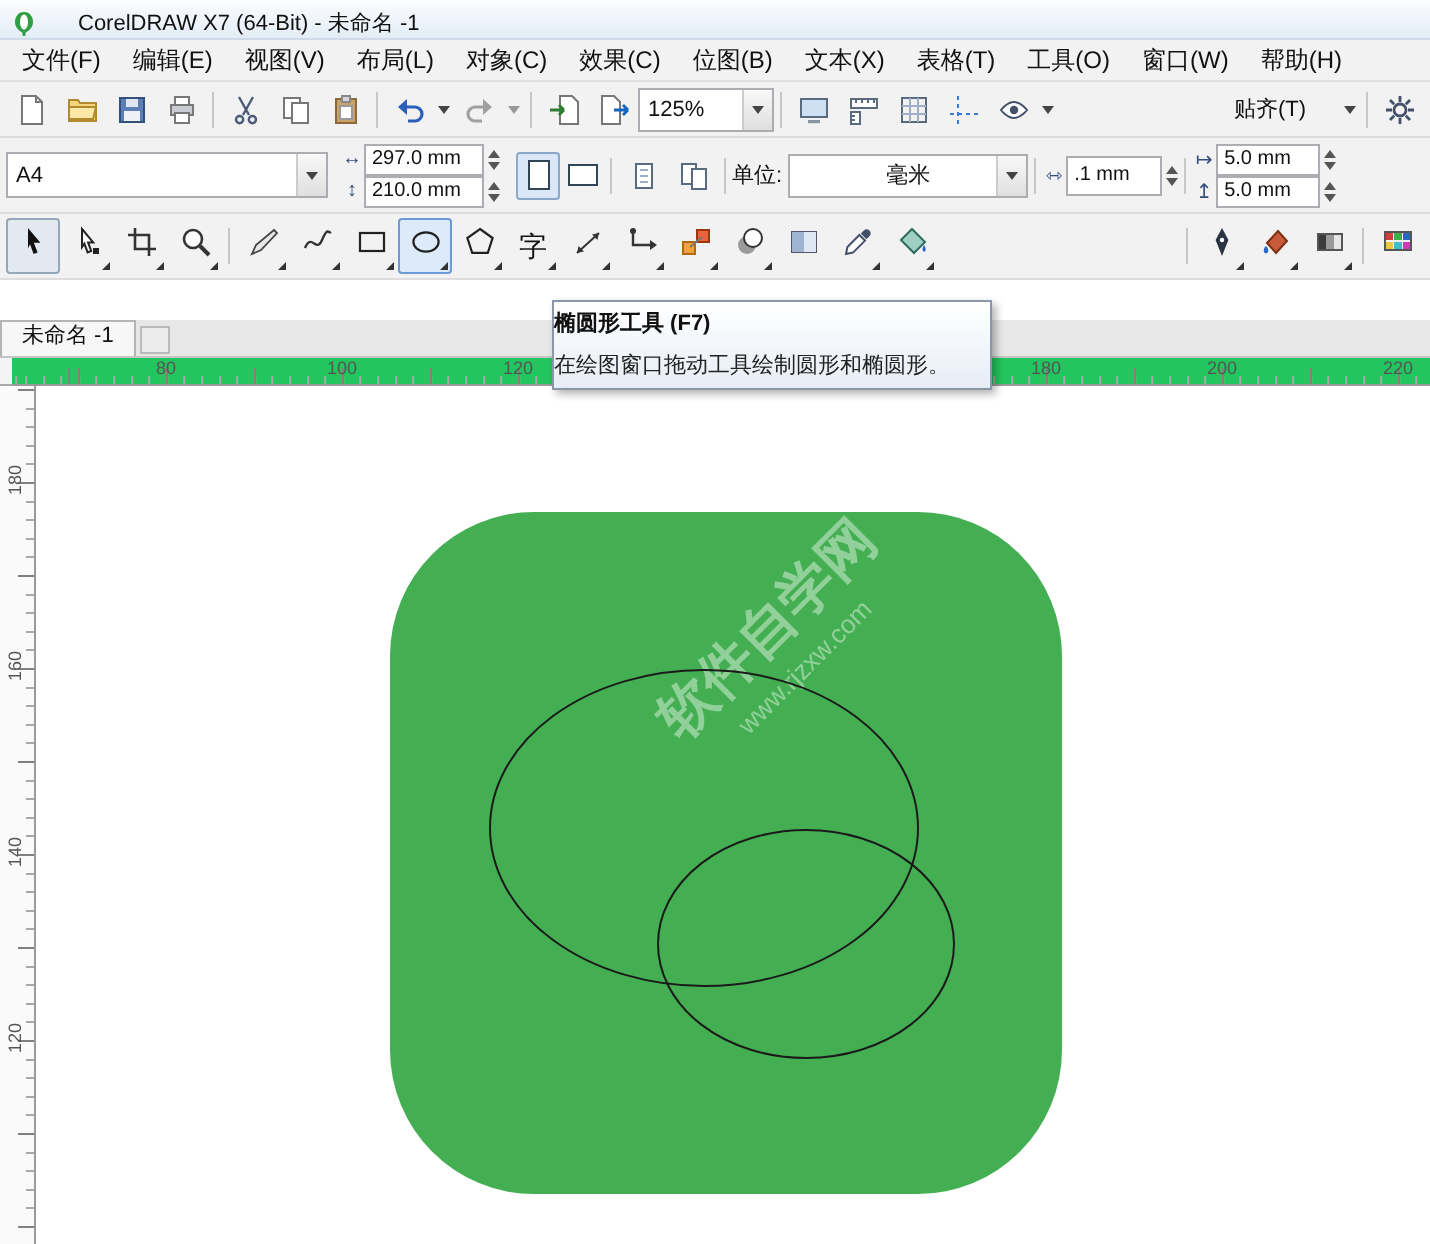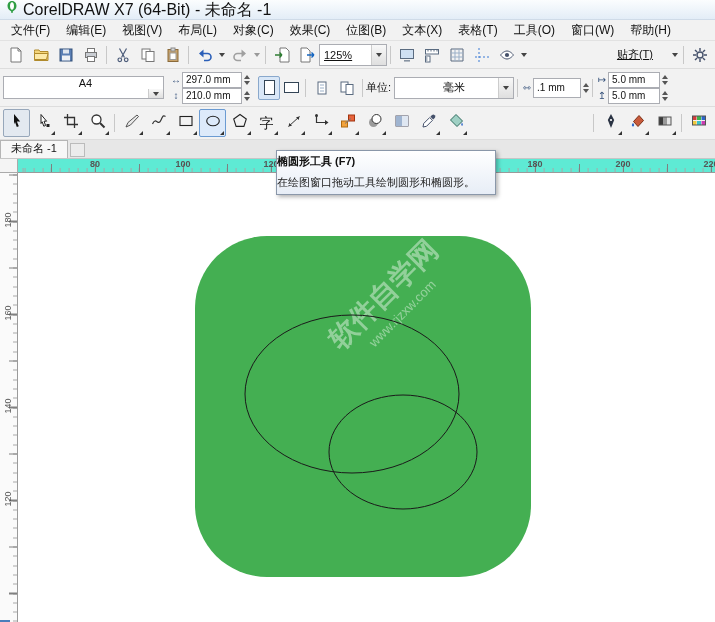--- a/index.html
+++ b/index.html
@@ -1,25 +1,25 @@
 <!DOCTYPE html>
 <html><head>
 <meta charset="utf-8">
 <style>
   html,body{margin:0;padding:0;background:#888;}
   .app{position:relative;width:715px;height:622px;background:#fff;font-family:"Liberation Sans",sans-serif;overflow:hidden;color:#111;}
   
-  .titlebar{height:19px;background:linear-gradient(#fbfdfe,#e3edf7);border-bottom:1px solid #cfdbe8;display:flex;align-items:flex-start;padding:0 5px;font-size:16px;}
+  .titlebar{height:19px;background:linear-gradient(#fbfdfe,#e3edf7);border-bottom:1px solid #cfdbe8;display:flex;align-items:flex-end;padding:0 5px;font-size:11px;gap:16px;}
   .app-icon{width:14px;height:14px;margin-right:4px;}
   
   .menubar{height:20px;background:#f2f2f2;border-bottom:1px solid #e2e2e2;display:flex;align-items:center;font-size:12px;padding-left:3px;}
   .menu-item{padding:2px 8px;cursor:default;}
   
   .bar{display:flex;align-items:center;background:#f2f2f2;border-bottom:1px solid #ddd;padding:0 3px;}
-  .std-toolbar{height:27px;text-decoration:underline;}
+  .std-toolbar{height:27px;}
   .prop-bar{height:37px;font-size:11px;}
   .toolbox-bar{height:32px;}
   .sep{width:1px;height:18px;background:#c8c8c8;margin:0 3px;flex:0 0 auto;}
   .spacer{flex:1 1 auto;}
   .tb-btn{width:23px;height:22px;display:flex;align-items:center;justify-content:center;border:1px solid transparent;border-radius:2px;flex:0 0 auto;}
   .tb-btn svg{display:block;}
   .dd{width:0;height:0;border-left:3px solid transparent;border-right:3px solid transparent;border-top:4px solid #444;flex:0 0 auto;}
   .dd-btn{display:flex;align-items:center;padding:0 2px;height:22px;}
   .combo{display:flex;align-items:center;background:#fff;border:1px solid #abadb3;height:20px;padding-left:4px;font-size:11px;flex:0 0 auto;}
   .combo .cbtn{margin-left:auto;width:14px;height:100%;display:flex;align-items:center;justify-content:center;background:linear-gradient(#f8f8f8,#dfdfdf);border-left:1px solid #ccc;}
@@ -34,27 +34,27 @@
   .orient-btn.pressed{background:#d9e7f7;border-color:#89a8cc;}
   .o-port{width:9px;height:13px;border:1px solid #345;background:#fff;}
   .o-land{width:13px;height:9px;border:1px solid #345;background:#fff;}
   
   .tool-btn{position:relative;width:25px;height:26px;display:flex;align-items:center;justify-content:center;border:1px solid transparent;border-radius:2px;flex:0 0 auto;}
   .tool-btn.active{background:#e3e9f0;border-color:#97a7ba;}
   .tool-btn.hovered{background:#ddeafa;border-color:#6b9bd2;}
   .fly::after{content:"";position:absolute;right:1px;bottom:1px;width:0;height:0;border-style:solid;border-width:0 0 4px 4px;border-color:transparent transparent #333 transparent;}
   .texttool{font-size:14px;line-height:1;color:#111;}
   
-  .tabbar{height:18px;background:#e7e7e7;border-bottom:1px solid #c6c6c6;display:flex;align-items:flex-end;font-size:11px;padding-left:0;}
+  .tabbar{height:18px;background:#e7e7e7;border-bottom:1px solid #c6c6c6;display:flex;align-items:flex-end;font-size:11px;padding-left:0;margin-top:20px;}
   .tab{background:#f7f7f7;border:1px solid #b5b5b5;border-bottom:none;padding:1px 10px 2px 10px;height:14px;line-height:13px;}
   .tab-add{width:13px;height:12px;background:#ececec;border:1px solid #bbb;margin-left:2px;margin-bottom:1px;}
   
   .workspace{position:relative;height:469px;background:#fff;}
   .ruler-corner{position:absolute;left:0;top:0;width:18px;height:14px;background:#f4f4f4;border-right:1px solid #aaa;border-bottom:1px solid #aaa;box-sizing:border-box;}
-  .h-ruler{position:absolute;left:18px;right:0;top:0;height:14px;background:#5eead4;border-bottom:1px solid #9a9a9a;box-sizing:border-box;font-weight:bold;}
+  .h-ruler{position:absolute;left:6px;right:0;top:0;height:14px;background:#22c55e;border-bottom:1px solid #9a9a9a;box-sizing:border-box;}
   .h-ruler::before{content:"";position:absolute;left:0;right:0;bottom:0;height:4px;background-image:repeating-linear-gradient(to right,#a8a8a8 0 1px,transparent 1px 8.8px);background-position:6.6px 0;}
   .h-ruler::after{content:"";position:absolute;left:0;right:0;bottom:0;height:8px;background-image:repeating-linear-gradient(to right,#808080 0 1px,transparent 1px 44px);background-position:33px 0;}
   .hnum{position:absolute;top:0;transform:translateX(-50%);font-size:9px;color:#555;z-index:2;}
   .v-ruler{position:absolute;left:0;top:14px;bottom:0;width:18px;background:#fafafa;border-right:1px solid #9a9a9a;box-sizing:border-box;}
   .v-ruler::before{content:"";position:absolute;top:0;bottom:0;right:0;width:4px;background-image:repeating-linear-gradient(to bottom,#a8a8a8 0 1px,transparent 1px 9.3px);background-position:0 1.5px;}
   .v-ruler::after{content:"";position:absolute;top:0;bottom:0;right:0;width:8px;background-image:repeating-linear-gradient(to bottom,#808080 0 1px,transparent 1px 46.5px);background-position:0 1.5px;}
   .vnum{position:absolute;left:0;transform:rotate(-90deg);font-size:9px;color:#555;z-index:2;}
   .canvas{position:absolute;left:18px;top:14px;right:0;bottom:0;background:#ffffff;}
   .bottom-accent{position:absolute;left:0;bottom:0;width:10px;height:8px;background:#4a7ebb;}
   
@@ -258,21 +258,21 @@
             <circle cx="8" cy="8" r="3" fill="none" stroke="#44506a" stroke-width="1.4"></circle>
             <g stroke="#44506a" stroke-width="1.4">
               <path d="M8 1v3M8 12v3M1 8h3M12 8h3M3 3l2.1 2.1M10.9 10.9L13 13M3 13l2.1-2.1M10.9 5.1L13 3"></path>
             </g>
           </svg>
         </span>
       </div>
   </div>
 
   <div class="bar prop-bar">
-    <div class="combo" style="width:155px;height:21px;flex-direction:column;">
+    <div class="combo" style="width:155px;height:21px;">
       <span>A4</span>
       <span class="cbtn">
           <span class="dd"></span>
         </span>
     </div>
     <div class="stackrows" style="margin-left:6px;">
       <div class="stackrow">
         <span class="mini-ic">↔</span>
         <span class="valbox">297.0 mm</span>
         <span class="spincol">

